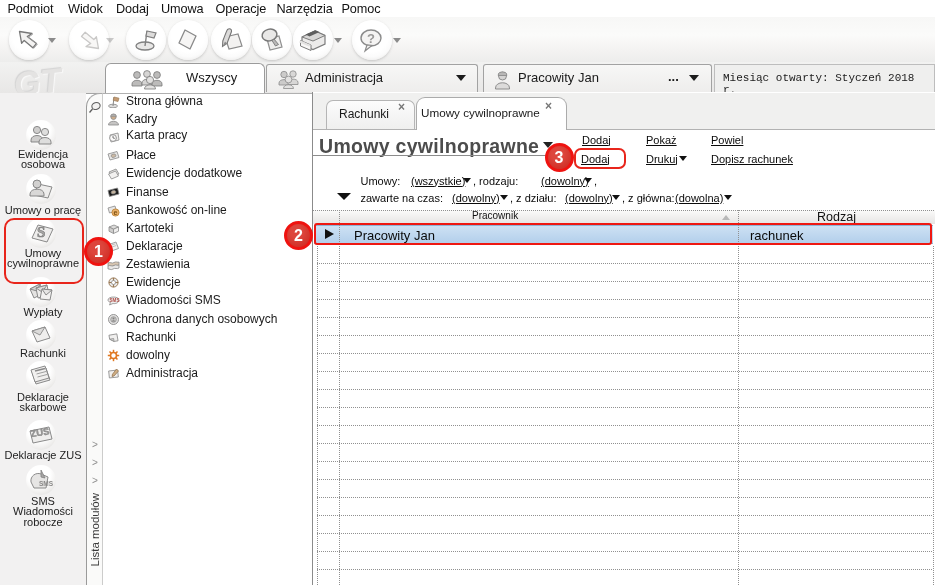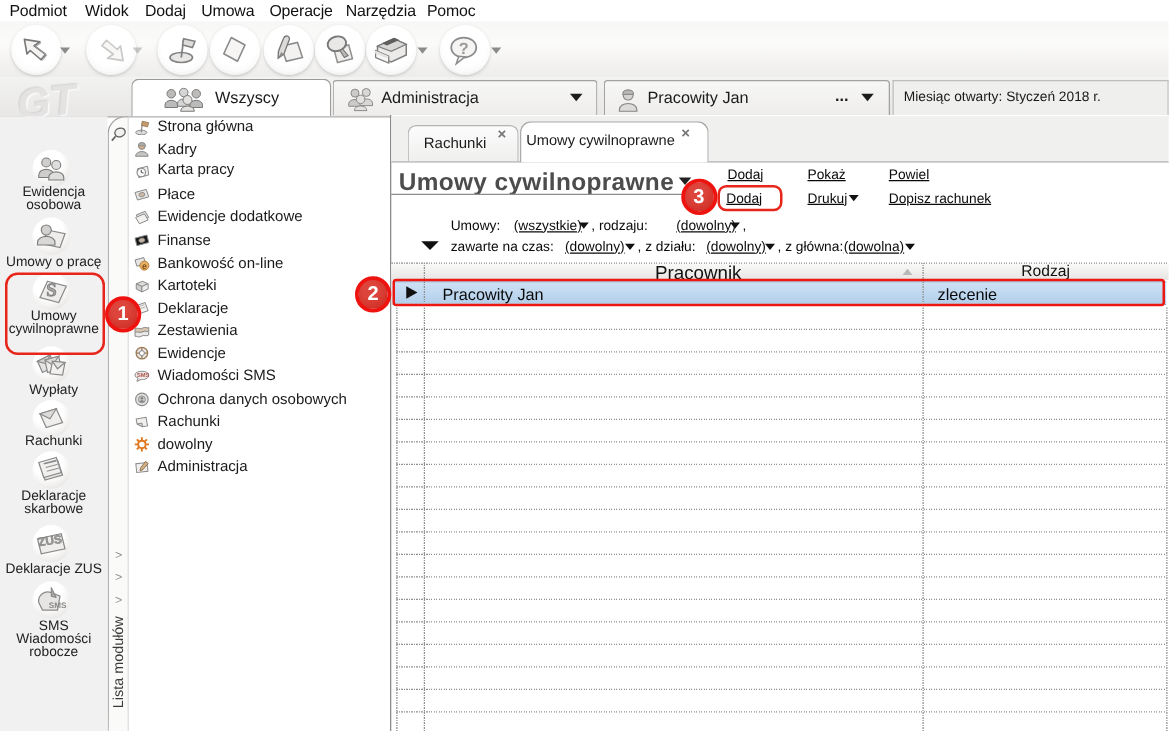--- a/index.html
+++ b/index.html
@@ -8,21 +8,21 @@
 #menubar span{position:absolute;top:2px;font-size:12.7px;color:#111;letter-spacing:-0.1px;}
 #toolbar{left:0;top:17px;width:935px;height:45px;background:linear-gradient(180deg,#f7f7f6 0%,#fbfbfa 40%,#f3f2f1 75%,#ededec 100%);}
 .tbtn{position:absolute;width:40px;height:40px;border-radius:50%;background:radial-gradient(circle at 50% 38%,#ffffff 52%,#fbfbfb 68%,#e9e8e7 88%,#f0efee 100%);box-shadow:0 1px 2.5px rgba(120,120,120,0.35);display:flex;align-items:center;justify-content:center;}
 .dd{position:absolute;width:0;height:0;border-left:4px solid transparent;border-right:4px solid transparent;border-top:5px solid #8b8b8b;}
 #tabrow{left:0;top:62px;width:935px;height:31px;background:linear-gradient(180deg,#f2f2f1,#e8e7e6);border-bottom:1px solid #a5a5a5;}
 #gtlogo{left:14px;top:63px;font-size:34px;font-weight:bold;font-style:italic;color:#e4e3e2;text-shadow:-1px -1px 1px #d4d4d4,1px 1px 1px #fafafa;transform:rotate(-6deg);}
 .toptab{position:absolute;top:64px;height:28px;box-sizing:border-box;}
 #tab-wszyscy{left:105px;width:160px;background:#fff;border:1px solid #9b9b9b;border-bottom:none;border-radius:6px 6px 0 0;top:63px;height:31px;}
 #tab-adm{left:266px;width:212px;background:linear-gradient(180deg,#f7f7f6,#eeedec);border:1px solid #a2a2a2;border-bottom:none;border-radius:3px 3px 0 0;}
 #tab-prac{left:483px;width:229px;background:linear-gradient(180deg,#f7f7f6,#eeedec);border:1px solid #a2a2a2;border-bottom:none;border-radius:3px 3px 0 0;}
-#miesiac{left:714px;width:221px;background:#efefee;border:1px solid #bdbdbd;border-bottom:none;top:64px;height:28px;}
+#miesiac{left:714px;width:221px;background:#efefee;border:1px solid #bdbdbd;border-bottom:none;top:64px;height:28px;font-family:Liberation Mono, monospace;}
 .tabtxt{position:absolute;font-size:13px;color:#1a1a1a;top:6px;}
 .blackdd{position:absolute;width:0;height:0;border-left:5px solid transparent;border-right:5px solid transparent;border-top:6px solid #1c1c1c;}
 #modbar{left:0;top:93px;width:86px;height:492px;background:#f2f1f1;}
 .mico{position:absolute;width:30px;height:30px;border-radius:50%;background:radial-gradient(circle at 42% 32%,#ffffff 42%,#f2f1f0 65%,#dcdbd9 95%);display:flex;align-items:center;justify-content:center;}
 .mlabel{position:absolute;width:86px;text-align:center;font-size:11px;color:#222;line-height:10.5px;}
 #redbox1{left:4px;top:218px;width:76px;height:62px;border:2.6px solid #e8251b;border-radius:10px;}
 #gutter{left:86px;top:93px;width:17px;height:492px;background:#fafaf9;border-left:1px solid #9a9a9a;border-top:1px solid #a8a8a8;border-right:1px solid #cccccb;box-sizing:border-box;border-top-left-radius:14px;}
 #panel{left:103px;top:93px;width:210px;height:492px;background:#fff;border-right:1px solid #8b8b8b;border-top:1px solid #b0b0b0;box-sizing:border-box;}
 .titem{position:absolute;font-size:12px;color:#1a1a1a;left:126px;white-space:nowrap;}
 .ticon{position:absolute;left:107px;width:13px;height:13px;}
@@ -135,21 +135,21 @@
       <path d="M11 12.5 C11 8 21 8 21 12.5 L21 14.5 L11 14.5 Z" fill="#d8d7d6"></path>
       <circle cx="11.5" cy="9.5" r="3.4" fill="#e3e2e1"></circle>
       <path d="M6.5 18.5 C6.5 13.5 16.5 13.5 16.5 18.5 Z" fill="#e3e2e1"></path>
     </g>
   </svg>
 <svg class="abs" style="left:494px;top:71px" width="17" height="19" viewBox="0 0 17 19">
 <circle cx="8.5" cy="5" r="4" fill="#d5d4d3" stroke="#858585" stroke-width="0.9"></circle>
     <path d="M1.5 17 C1.5 10 15.5 10 15.5 17 L15.5 18 L1.5 18 Z" fill="#dcdbda" stroke="#858585" stroke-width="0.9"></path>
     <path d="M4.5 2.5 C6 0.5 11 0.5 12.5 2.5 L12.8 4.5 L4.2 4.5 Z" fill="#b8b7b6" stroke="#858585" stroke-width="0.8"></path>
   </svg>
-<span class="tabtxt" style="left:172px;top:70px">Wszyscy</span>
+<span class="tabtxt" style="left:186px;top:70px">Wszyscy</span>
 <span class="tabtxt" style="left:305px;top:70px">Administracja</span>
 <span class="tabtxt" style="left:518px;top:70px">Pracowity Jan</span>
 <span class="tabtxt" style="left:668px;top:69px;font-weight:bold">...</span>
 <div class="blackdd" style="left:689px;top:75px"></div>
 <div class="blackdd" style="left:456px;top:75px"></div>
 
 <div class="abs" id="modbar"></div>
 <div class="mico" style="left:26px;top:120px">
 <svg width="24" height="20" viewBox="0 0 24 20">
       <g stroke="#7e7e7e" stroke-width="0.9">
@@ -379,30 +379,30 @@
 <span class="fltl" style="left:565px;top:191.5px">(dowolny)</span>
 <div class="smdd" style="left:612px;top:195px"></div>
 <span class="flt" style="left:622px;top:191.5px">, z główna:</span>
 <span class="fltl" style="left:675px;top:191.5px">(dowolna)</span>
 <div class="smdd" style="left:724px;top:195px"></div>
 
 <div class="abs" style="left:313px;top:209.5px;width:622px;height:14.5px;background:linear-gradient(180deg,#fbfbfa,#e6e5e4)"></div>
 <div class="doth" style="left:313px;top:209.5px;width:622px"></div>
 <div class="dotv" style="left:339px;top:210px;height:14px"></div>
 <div class="dotv" style="left:738px;top:210px;height:14px"></div>
-<span class="abs" style="left:524px;top:209.5px;font-size:15px;color:#111">Pracownik</span>
+<span class="abs" style="left:472px;top:209.5px;font-size:10px;color:#111">Pracownik</span>
 <span class="abs" style="left:817px;top:209.5px;font-size:12.5px;color:#111">Rodzaj</span>
 <div class="abs" style="left:722px;top:215px;width:0;height:0;border-left:4px solid transparent;border-right:4px solid transparent;border-bottom:5px solid #b8b8b8"></div>
 
 <div class="abs" style="left:314px;top:225px;width:619px;height:19px;background:linear-gradient(180deg,#cde1f4,#b3cfeb);border-top:1px solid #8fb4d6;border-bottom:1px solid #8fb4d6;box-sizing:border-box"></div>
 <div class="dotv" style="left:339px;top:225px;height:19px"></div>
 <div class="dotv" style="left:738px;top:225px;height:19px"></div>
 <div class="abs" style="left:325px;top:229px;width:0;height:0;border-top:5.5px solid transparent;border-bottom:5.5px solid transparent;border-left:9px solid #111"></div>
 <span class="abs" style="left:354px;top:228px;font-size:13px;color:#0a0a0a">Pracowity Jan</span>
-<span class="abs" style="left:750px;top:228px;font-size:13px;color:#0a0a0a">zlecenie</span>
+<span class="abs" style="left:750px;top:228px;font-size:13px;color:#0a0a0a">rachunek</span>
 <div class="abs" style="left:313.5px;top:222.5px;width:614.5px;height:18.5px;border:2.6px solid #ee1812;border-radius:3px"></div>
 <div class="redcirc" style="left:284px;top:221px">2</div>
 <div class="redcirc" style="left:84px;top:237px">1</div>
 
 <div class="abs" id="grid"></div>
 <div class="doth" style="left:317px;top:262.5px;width:616px"></div>
 <div class="doth" style="left:317px;top:280.5px;width:616px"></div>
 <div class="doth" style="left:317px;top:298.5px;width:616px"></div>
 <div class="doth" style="left:317px;top:316.5px;width:616px"></div>
 <div class="doth" style="left:317px;top:334.5px;width:616px"></div>

